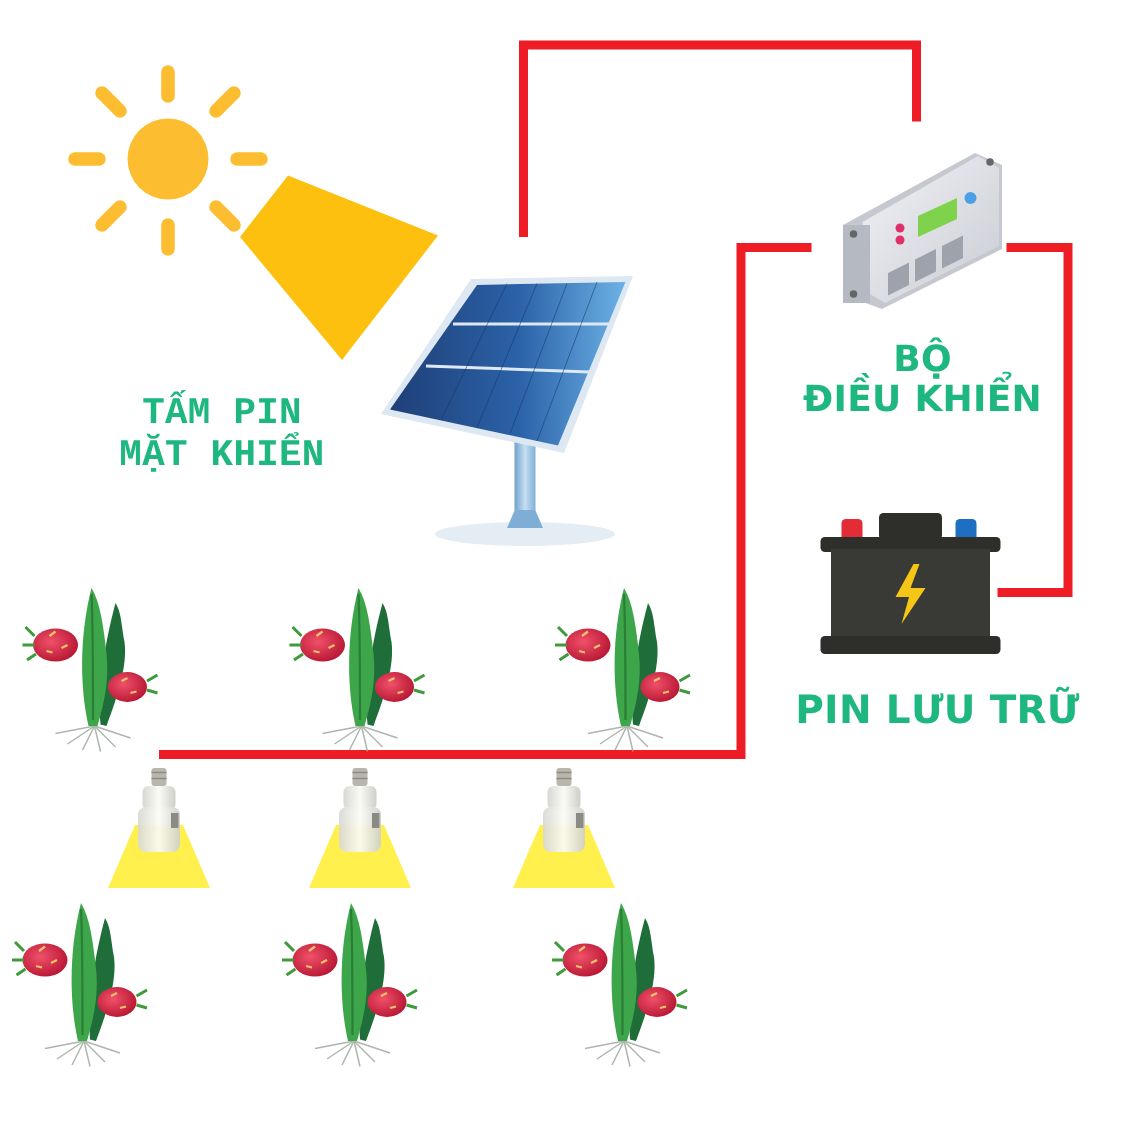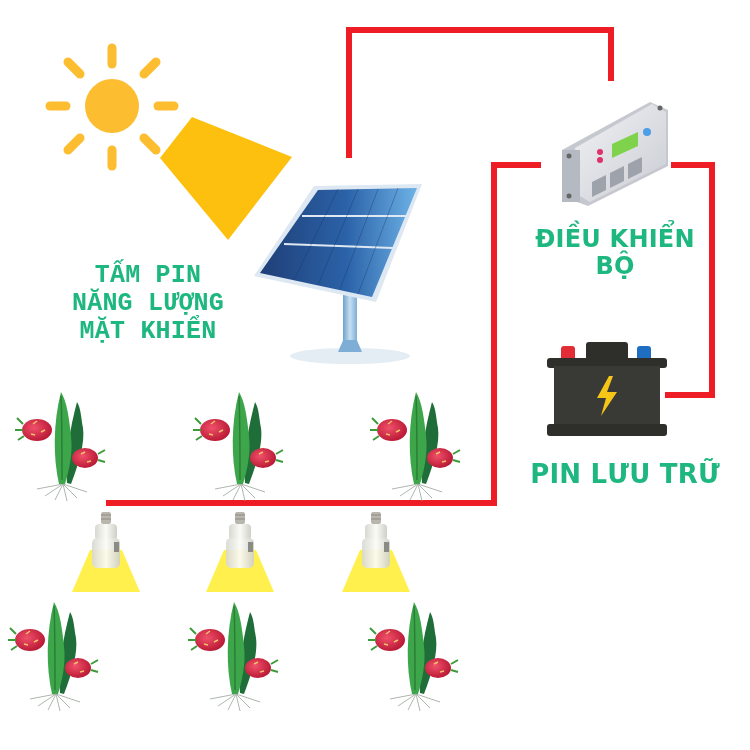--- a/index.html
+++ b/index.html
@@ -154,25 +154,24 @@
 
     <g>
       <use href="#plant" x="8" y="598"></use>
       <use href="#plant" x="188" y="598"></use>
       <use href="#plant" x="368" y="598"></use>
     </g>
   </svg>
 
   <div class="label lbl-panel" style="color: rgb(29, 183, 127);">
     <div>TẤM PIN</div>
-    <div>NĂNG LƯỢNG</div>
     <div>MẶT KHIỂN</div>
   </div>
 
   <div class="label lbl-ctrl" style="color: rgb(29, 183, 127);">
+    <div>BỘ</div>
     <div>ĐIỀU KHIỂN</div>
-    <div>BỘ</div>
   </div>
 
   <div class="label lbl-batt" style="color: rgb(29, 183, 127);">
     <div>PIN LƯU TRỮ</div>
   </div>
 </div>
 
 </body></html>

